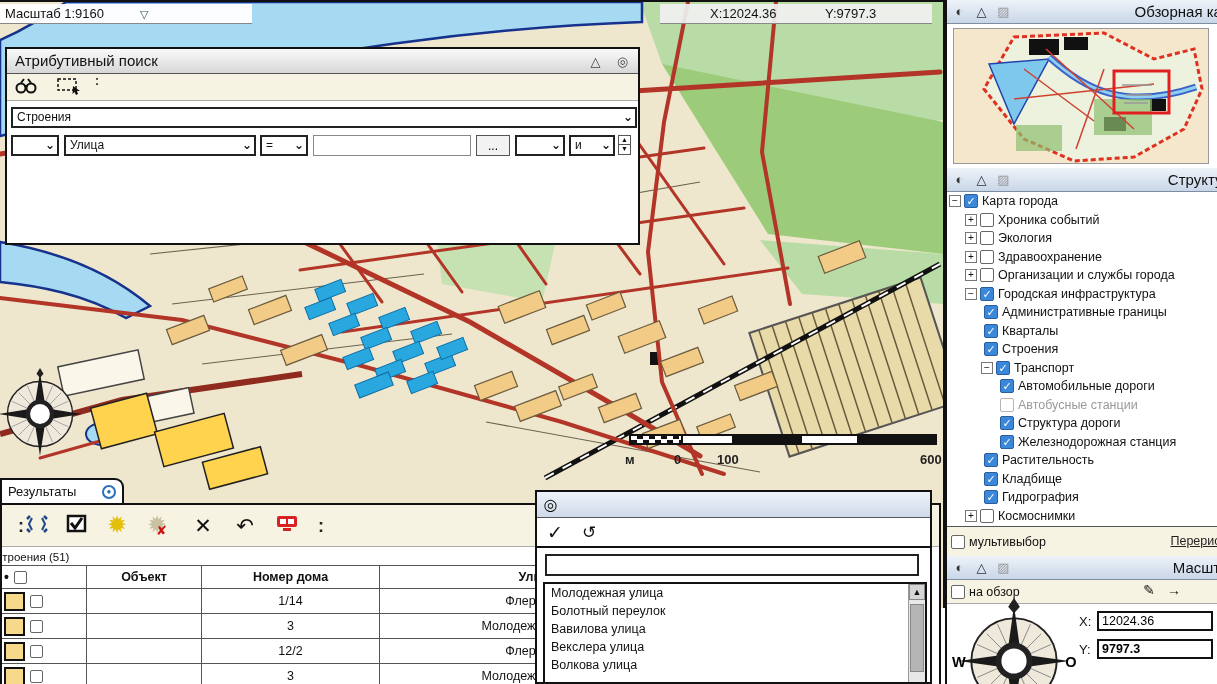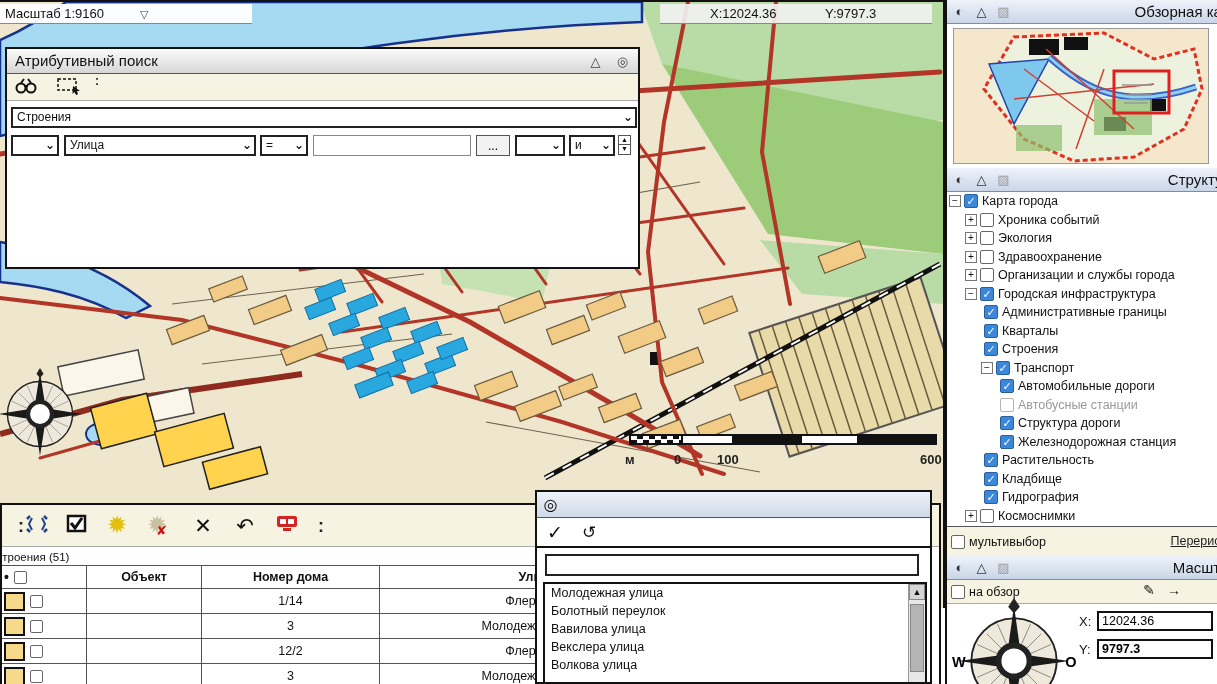--- a/index.html
+++ b/index.html
@@ -36,21 +36,21 @@
   .sel{position:absolute;height:21px;border:2px solid #222;background:#fff;font-size:12px;line-height:17px;padding-left:4px;white-space:nowrap;overflow:hidden}
   .sel .chev{position:absolute;right:2px;top:0;font-weight:bold;font-size:12px}
   .titlebar{position:absolute;left:0;top:0;right:0;height:25px;background:linear-gradient(#fafafa,#d7d7d7);border-bottom:1.5px solid #555}
   .phead{position:absolute;left:0;right:0;height:24px;background:linear-gradient(#eef3fa,#c9d6e8);border-bottom:1.5px solid #7d8da2;overflow:visible}
   .phead .icons{position:absolute;left:5px;top:4px;display:flex;gap:7px;font-size:13px;color:#333}
   .ptitle{position:absolute;top:3px;font-size:15px;white-space:nowrap}
   .hicon{width:15px;height:15px;display:inline-block;text-align:center;line-height:15px}
   .gray{color:#999}
 
   
-  #search-dialog{position:absolute;left:5px;top:47px;width:635px;height:222px;background:#fff;border:2px solid #111;z-index:5}
+  #search-dialog{position:absolute;left:5px;top:47px;width:635px;height:198px;background:#fff;border:2px solid #111;z-index:5}
   #search-dialog .title{position:absolute;left:8px;top:3px;font-size:15px}
   #search-dialog .tb-icons{position:absolute;right:8px;top:5px;display:flex;gap:12px;font-size:13px;color:#444}
   #search-dialog .toolbar{position:absolute;left:0;top:25px;right:0;height:27px;background:#f7f3e2;border-bottom:1px solid #aaa}
   #search-dialog .toolbar .ic{position:absolute;top:3px}
   .dots{display:inline-block;width:4px;font-weight:bold;color:#222;font-size:12px;line-height:9px}
 
   
   #results-panel{position:absolute;left:0;top:478px;width:941px;height:206px;z-index:4}
   #results-tab{position:absolute;left:0;top:0;width:124px;height:27px;background:#fff;border:2px solid #111;border-bottom:none;border-radius:0 9px 0 0;font-size:13px;line-height:24px;padding-left:6px}
   #results-tab .ticon{position:absolute;right:6px;top:5px;width:14px;height:14px;border:2px solid #2a6fbb;border-radius:50%;font-size:8px;line-height:10px;text-align:center;color:#2a6fbb}
@@ -296,20 +296,24 @@
       <span>и</span>
       <span class="chev">⌄</span>
     </div>
     <div style="position:absolute;left:611px;top:86px;width:13px;height:21px">
       <div style="height:10px;border:1px solid #555;font-size:7px;text-align:center;line-height:8px">▲</div>
       <div style="height:10px;border:1px solid #555;border-top:none;font-size:7px;text-align:center;line-height:8px">▼</div>
     </div>
   </div>
 
   <div id="results-panel">
+    <div id="results-tab">
+      <span>Результаты</span>
+      <span class="ticon">●</span>
+    </div>
     <div id="results-body">
       <div id="results-toolbar">
         <span class="ic dots" style="left:6px">:</span>
         <span class="ic" style="left:22px">
           <svg width="24" height="22" viewBox="0 0 24 22">
               <path d="M5,3 L2,6 M5,19 L2,16 M19,3 L22,6 M19,19 L22,16" stroke="#224488" stroke-width="2.5"></path>
               <path d="M7,5 L4,11 L7,17 M17,5 L20,11 L17,17" stroke="#224488" stroke-width="2" fill="none"></path>
             </svg>
         </span>
         <span class="ic" style="left:62px">

